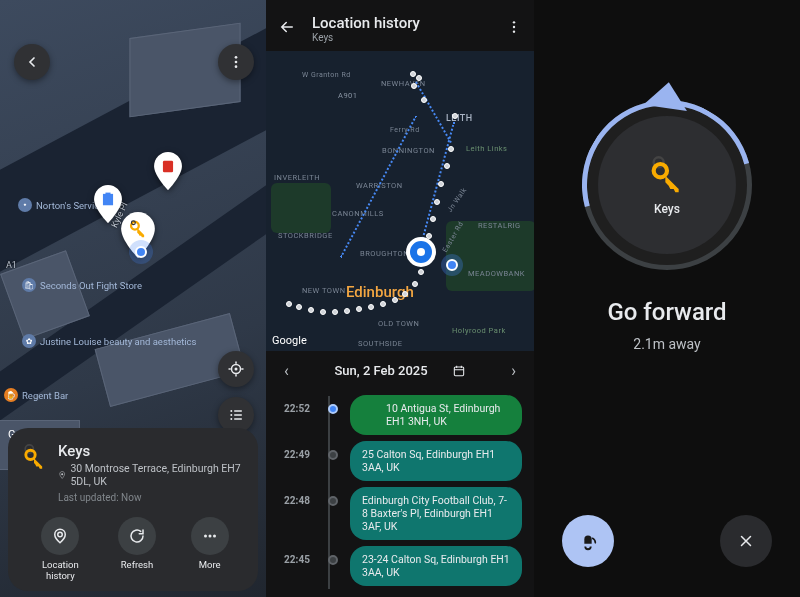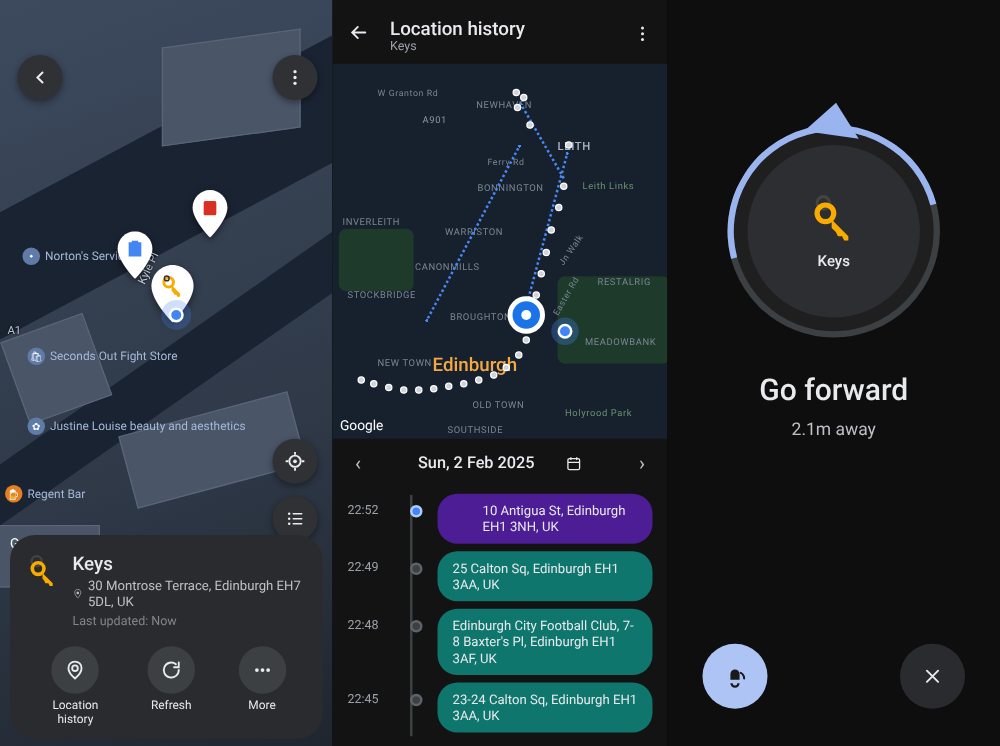--- a/index.html
+++ b/index.html
@@ -208,29 +208,29 @@
   .datebar {
     display:flex;align-items:center;justify-content:space-between;
     padding: 10px 18px 12px;
     color:#e8eaed;
   }
   .datebar .nav { font-size:16px; cursor:pointer; color:#bdc1c6;}
   .datebar .date { font-size:13px; font-weight:500; display:flex;align-items:center;gap:24px;}
   .timeline { padding: 0 12px; position:relative; }
   .vline { position:absolute; left:62px; top:4px; bottom:0; width:2px; background:#3c4043;}
   .tl-row { display:flex; gap:10px; align-items:flex-start; padding:3px 0; position:relative;}
-  .tl-time { width:38px; font-size:10px; color:#9aa0a6; text-align:left; padding-top:8px;}
+  .tl-time { width:38px; font-size:10px; color:#9aa0a6; text-align:center; padding-top:8px;font-weight:bold;}
   .tl-dotcol { width:14px; display:flex; justify-content:center; padding-top:9px;}
   .tl-dot { width:10px;height:10px;border-radius:50%;background:#3c4043;border:2px solid #5f6368;}
   .tl-dot.cur { background:#4285f4;border-color:#aecbfa;}
   .tl-chip {
     flex:1; background:#0f766e; border-radius:16px;
     padding:7px 12px; font-size:10.5px; color:#e8eaed;
   }
-  .tl-chip.cur { background:#4c1d95;padding-left:36px; }
+  .tl-chip.cur { background:#15803d;padding-left:36px; }
 
   
   .panel3 {
     width: 266px; height: 597px;
     background: #0e0e0e;
     position:relative;
     display:flex;flex-direction:column;align-items:center;
     padding-top: 100px;
   }
   .compass {

